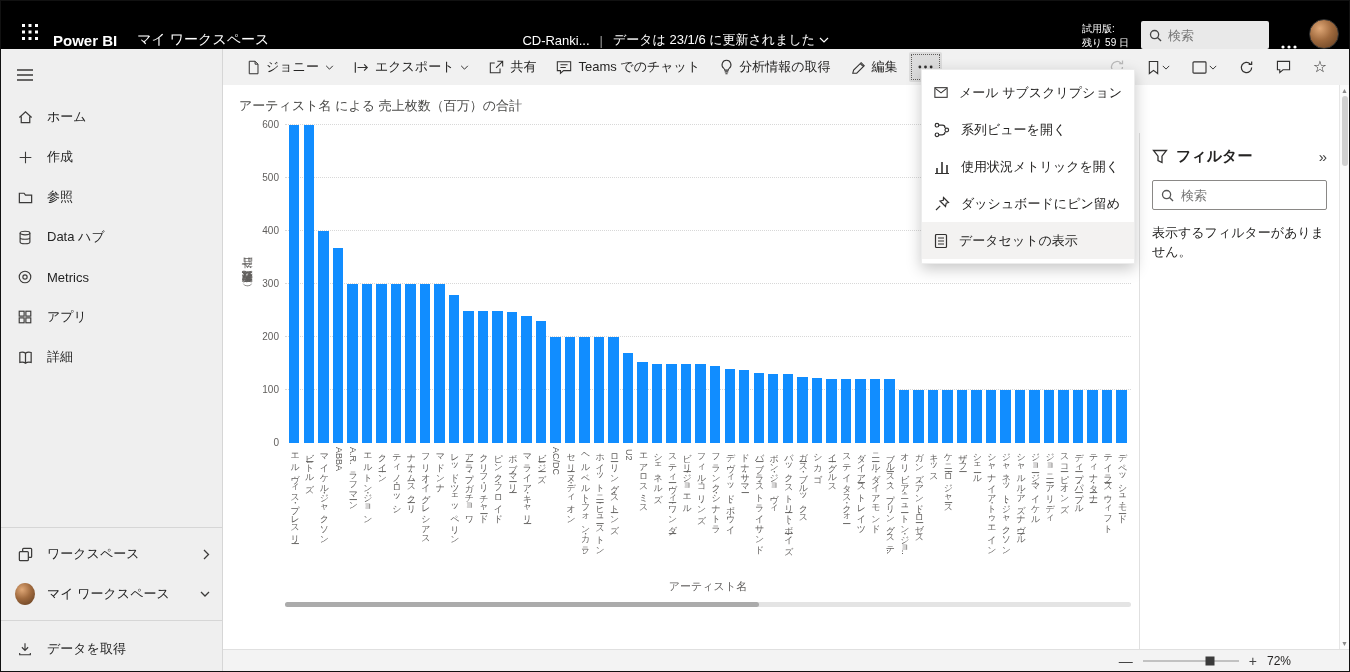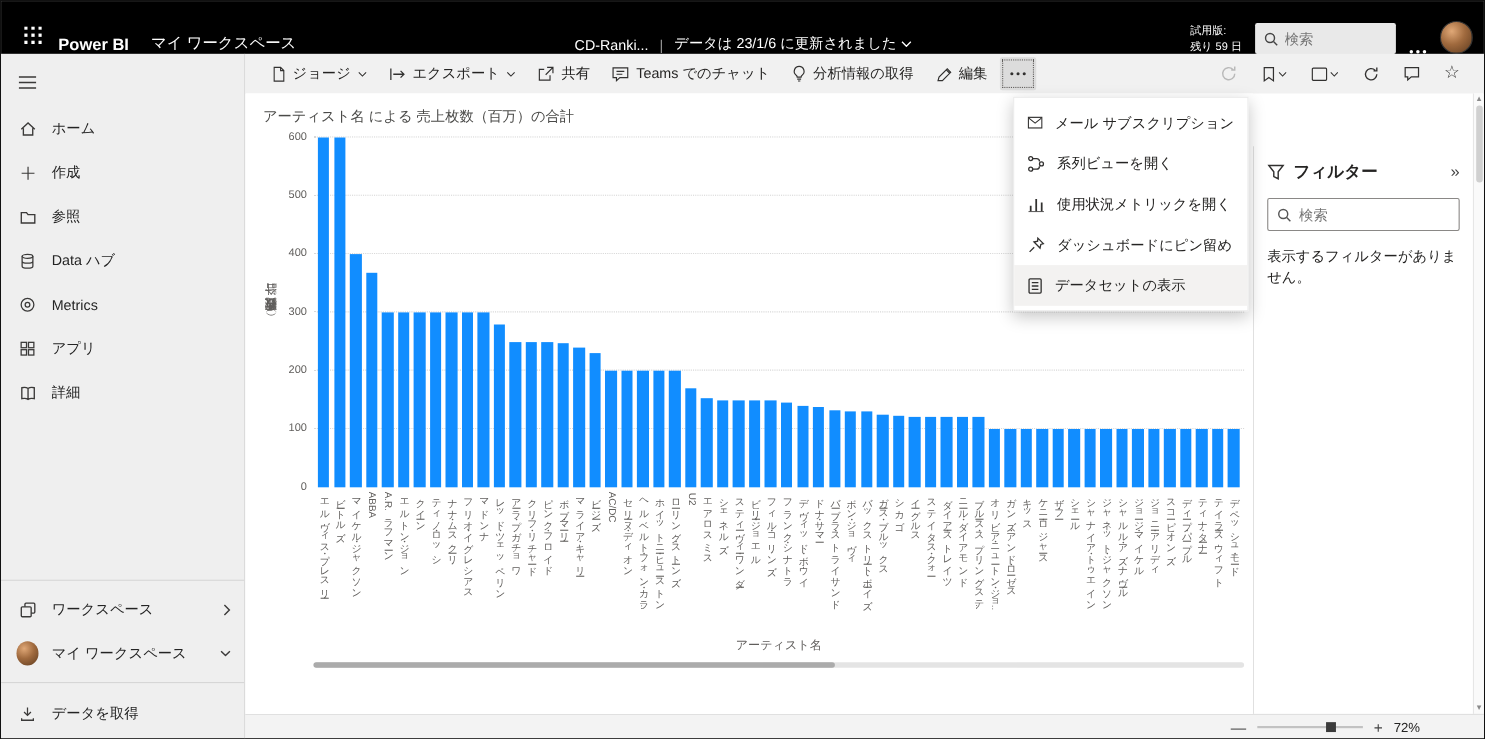--- a/index.html
+++ b/index.html
@@ -86,21 +86,21 @@
   .v-fill { flex:1; }
 
   
   .statusbar { height:22px; background:#f3f3f3; border-top:1px solid #e0e0e0; display:flex; align-items:center; justify-content:flex-end; padding-right:58px; gap:10px; flex:0 0 22px; }
   .zoom-sign { font-size:14px; color:#444; cursor:pointer; line-height:1; }
   .zoom-track { width:96px; height:2px; background:#c2c2c2; position:relative; cursor:pointer; }
   .zoom-thumb { position:absolute; left:70%; top:50%; transform:translate(-50%,-50%); width:9px; height:9px; background:#3b3b3b; }
   .zoom-label { font-size:12px; color:#252423; }
 
   
-  .ctx-menu { position:absolute; left:920px; top:87px; width:214px; background:#fff; box-shadow:0 5px 14px rgba(0,0,0,.22); border:1px solid #ececec; padding:4px 0; z-index:60; }
+  .ctx-menu { position:absolute; left:920px; top:68px; width:214px; background:#fff; box-shadow:0 5px 14px rgba(0,0,0,.22); border:1px solid #ececec; padding:4px 0; z-index:60; }
   .ctx-item { height:37px; display:flex; align-items:center; gap:11px; padding:0 12px; font-size:13px; color:#252423; cursor:pointer; white-space:nowrap; }
   .ctx-item.hl { background:#f3f2f1; }
 
   svg { display:block; }
 </style>
 </head>
 <body>
 
 <div class="app">
 
@@ -267,21 +267,21 @@
       </div>
     </nav>
 
     <div class="main-wrap">
 
       <div class="toolbar">
         <div class="tbtn">
           <svg width="14" height="15" viewBox="0 0 16 18" fill="none" stroke="#323130" stroke-width="1.2">
               <path d="M3.5 1.5h7l3.5 3.5v11.5h-10.5zM10.5 1.5V5H14"></path>
             </svg>
-          <span>ジョージ</span>
+          <span>ジョニー</span>
           <svg width="9" height="5" viewBox="0 0 10 6" fill="none" stroke="#323130" stroke-width="1.2">
               <path d="M1 1l4 4 4-4"></path>
             </svg>
         </div>
         <div class="tbtn">
           <svg width="15" height="13" viewBox="0 0 17 14" fill="none" stroke="#323130" stroke-width="1.3">
               <path d="M1.5 1v12M4 7h11M11.5 3.5L15 7l-3.5 3.5"></path>
             </svg>
           <span>エクスポート</span>
           <svg width="9" height="5" viewBox="0 0 10 6" fill="none" stroke="#323130" stroke-width="1.2">

